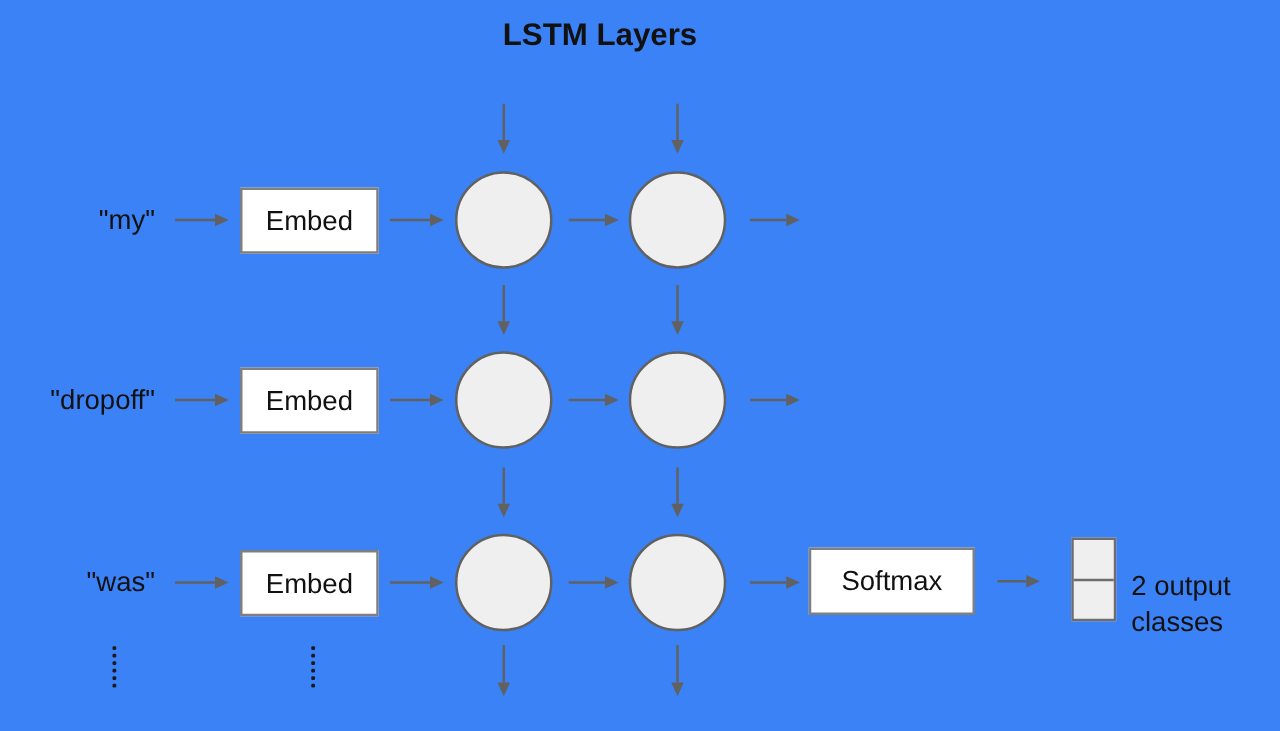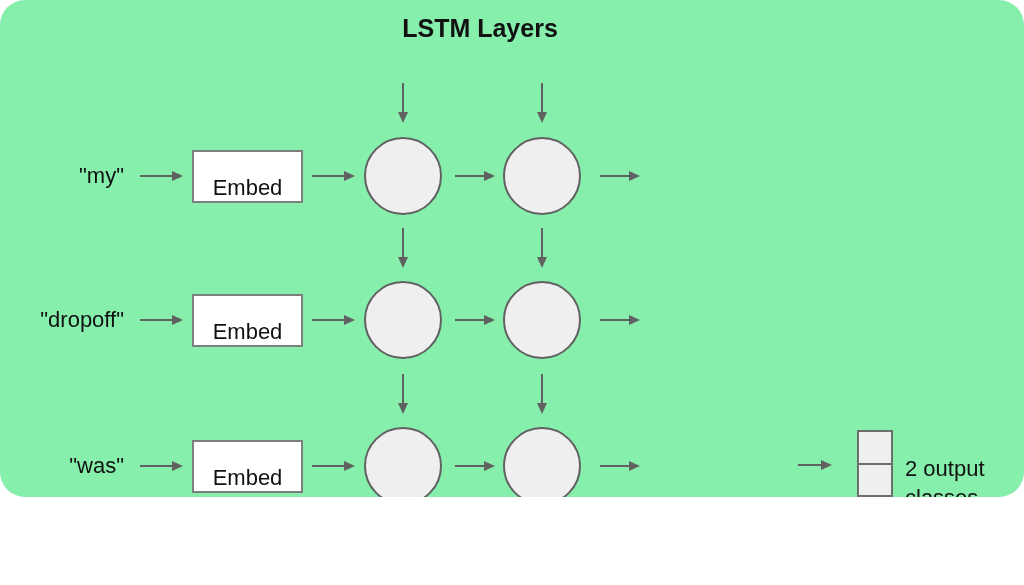--- a/index.html
+++ b/index.html
@@ -1,23 +1,22 @@
 <!DOCTYPE html>
 <html><head>
 <meta charset="utf-8">
 <style>
   html, body { margin: 0; padding: 0; background: #ffffff; }
   body { font-family: "Liberation Sans", sans-serif; color: #111111; }
   #canvas {
     position: relative;
     width: 1024px;
-    height: 497px;
-    background: #86efac;
+    height: 585px;
+    background: #3b82f6;
     overflow: hidden;
-    border-radius: 25px;
   }
   .title {
     position: absolute;
     left: 330px; top: 14px; width: 300px;
     text-align: center;
     font-size: 25px;
     font-weight: bold;
     color: #111111;
   }
   .word {
@@ -28,21 +27,21 @@
     line-height: 26px;
     color: #111111;
     white-space: nowrap;
   }
   .box {
     position: absolute;
     background: #ffffff;
     border: 2px solid #7f7f7f;
     box-sizing: border-box;
     display: flex;
-    align-items: flex-end;
+    align-items: center;
     justify-content: center;
     font-size: 22px;
     color: #111111;
   }
   .circle {
     position: absolute;
     width: 78px; height: 78px;
     border-radius: 50%;
     background: #efefef;
     border: 2px solid #616161;
@@ -151,20 +150,23 @@
   <div class="word" style="top:453px;">"was"</div>
   <div class="arrow-h" style="left:140px; top:465px; width:32px;"></div>
   <div class="box" style="left:192px; top:440px; width:111px; height:53px;">
     <span>Embed</span>
   </div>
   <div class="arrow-h" style="left:312px; top:465px; width:32px;"></div>
   <div class="circle" style="left:364px; top:427px;"></div>
   <div class="arrow-h" style="left:455px; top:465px; width:29px;"></div>
   <div class="circle" style="left:503px; top:427px;"></div>
   <div class="arrow-h" style="left:600px; top:465px; width:29px;"></div>
+  <div class="box" style="left:647px; top:438px; width:133px; height:54px;">
+    <span>Softmax</span>
+  </div>
   <div class="arrow-h" style="left:798px; top:464px; width:23px;"></div>
   <div class="output-stack">
     <div class="cell top"></div>
     <div class="cell bottom"></div>
     <div class="divider"></div>
   </div>
   <div class="output-label">2 output classes</div>
 
   <div class="arrow-v" style="left:402px; top:83px; height:29px;"></div>
   <div class="arrow-v" style="left:402px; top:228px; height:29px;"></div>

